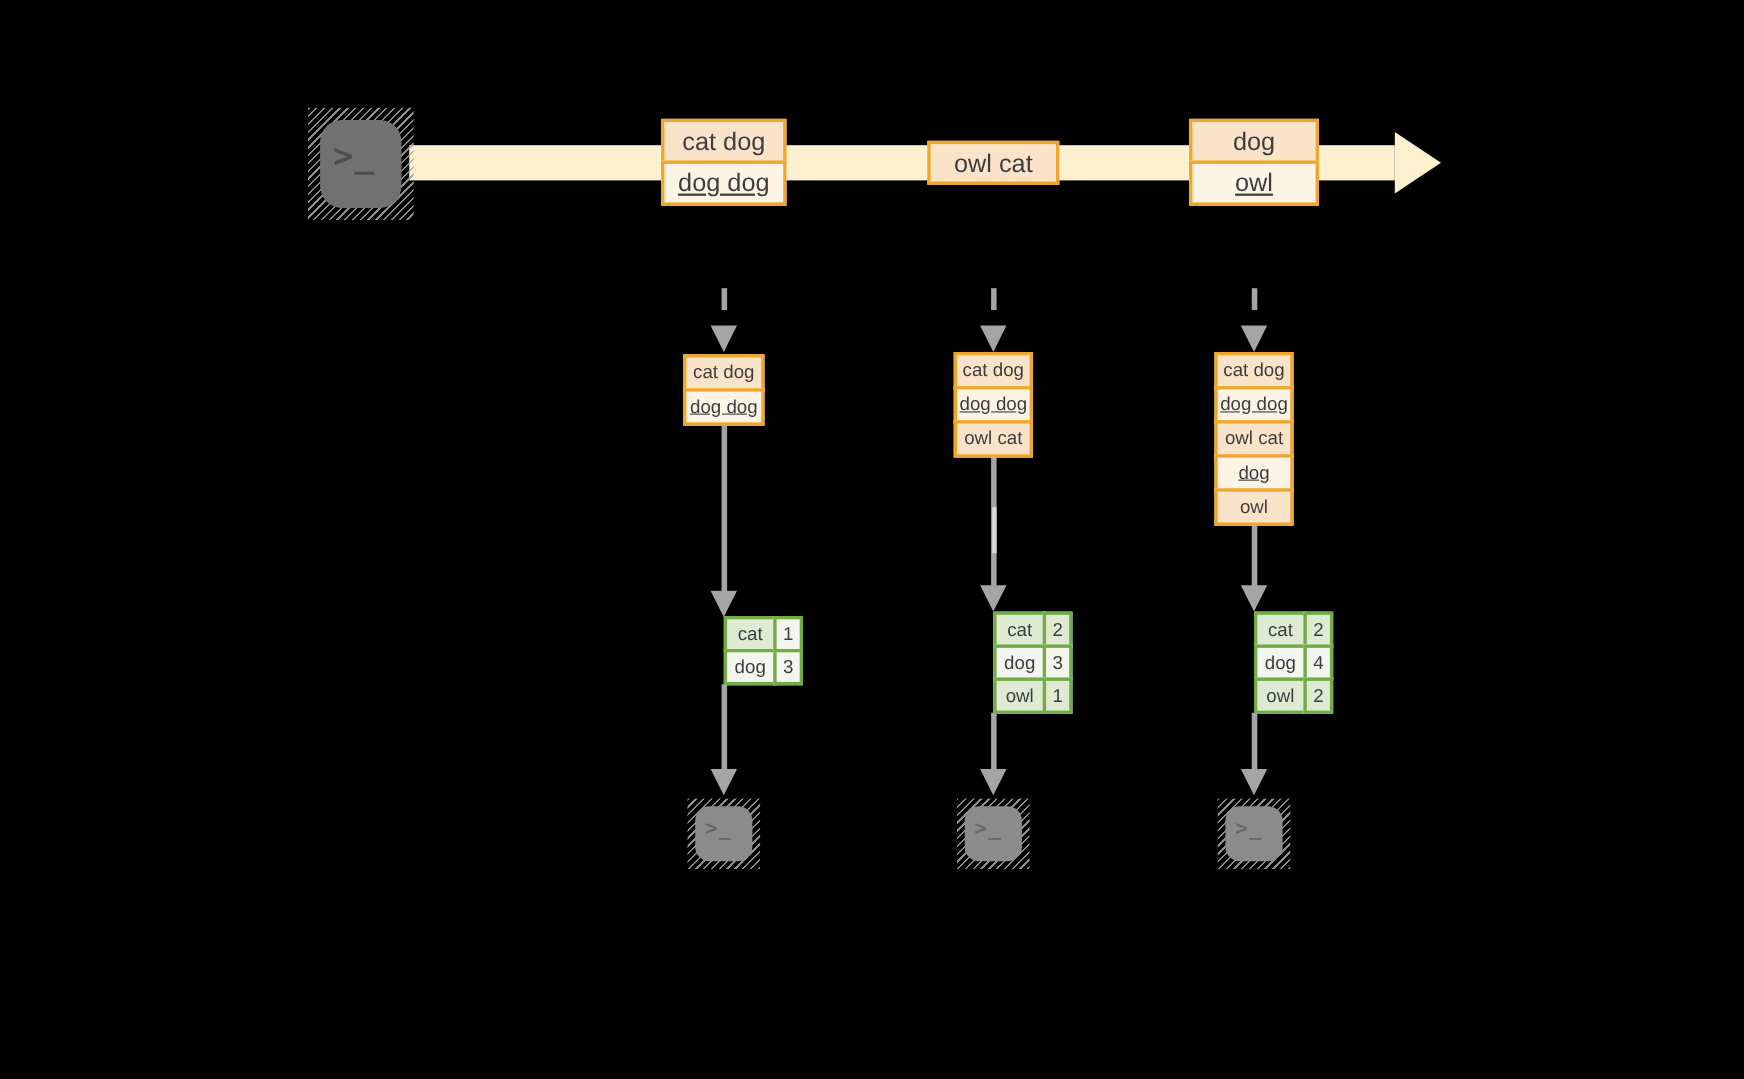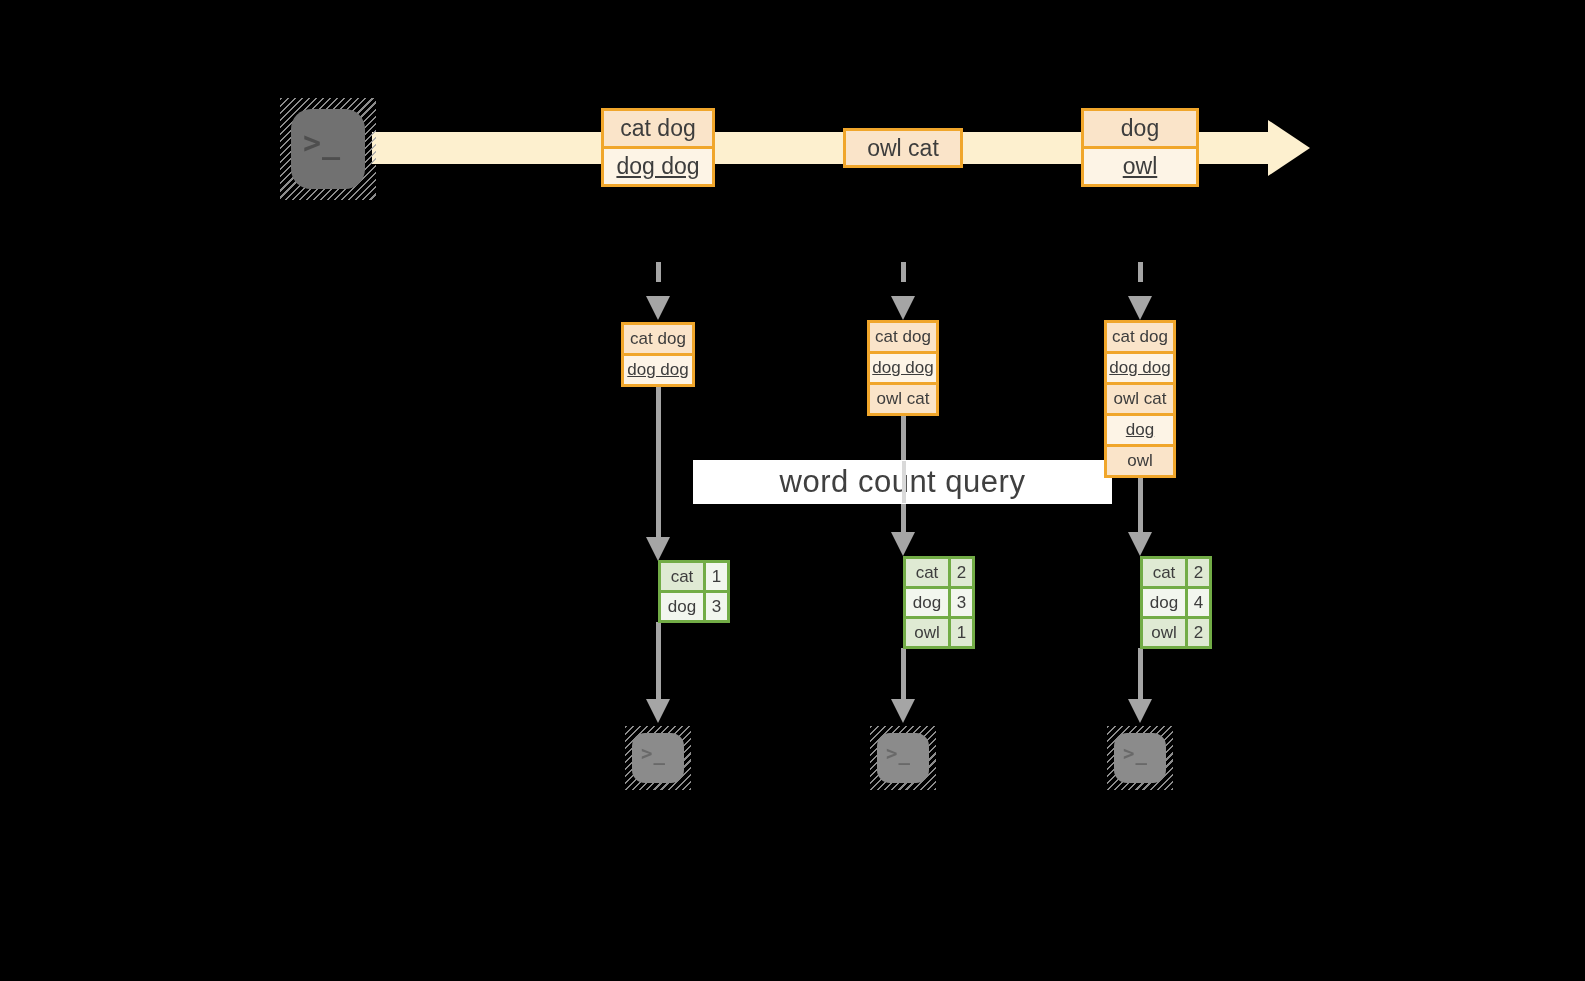--- a/index.html
+++ b/index.html
@@ -132,21 +132,20 @@
     <div class="row fa">owl</div>
   </div>
 
   <div class="vline" style="left:656px;top:387px;height:152px;"></div>
   <div class="ahead" style="left:646px;top:537px;"></div>
   <div class="vline" style="left:901px;top:414px;height:120px;"></div>
   <div class="ahead" style="left:891px;top:532px;"></div>
   <div class="vline" style="left:1138px;top:476px;height:58px;"></div>
   <div class="ahead" style="left:1128px;top:532px;"></div>
 
-  <div class="qlabel" style="left:693px;top:460px;width:419px;height:44px;">word count query</div>
   <div class="line-through-label" style="left:902px;top:461px;height:42px;"></div>
 
   <div class="ctable" style="left:622px;top:560px;">
     <div class="trow">
       <div class="cell word ga">cat</div>
       <div class="cell num gb">1</div>
     </div>
     <div class="trow">
       <div class="cell word gb">dog</div>
       <div class="cell num gb">3</div>

